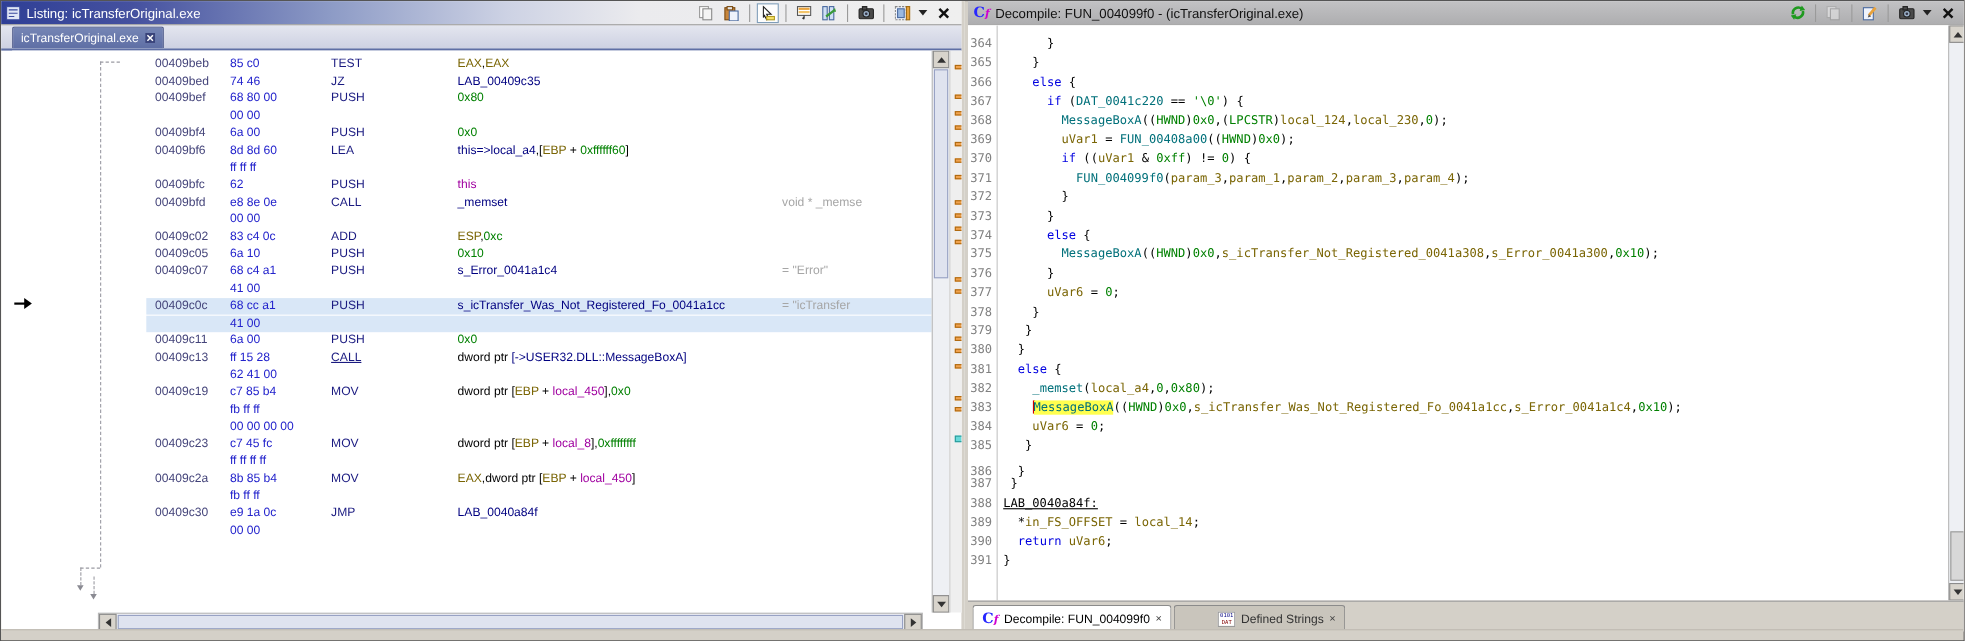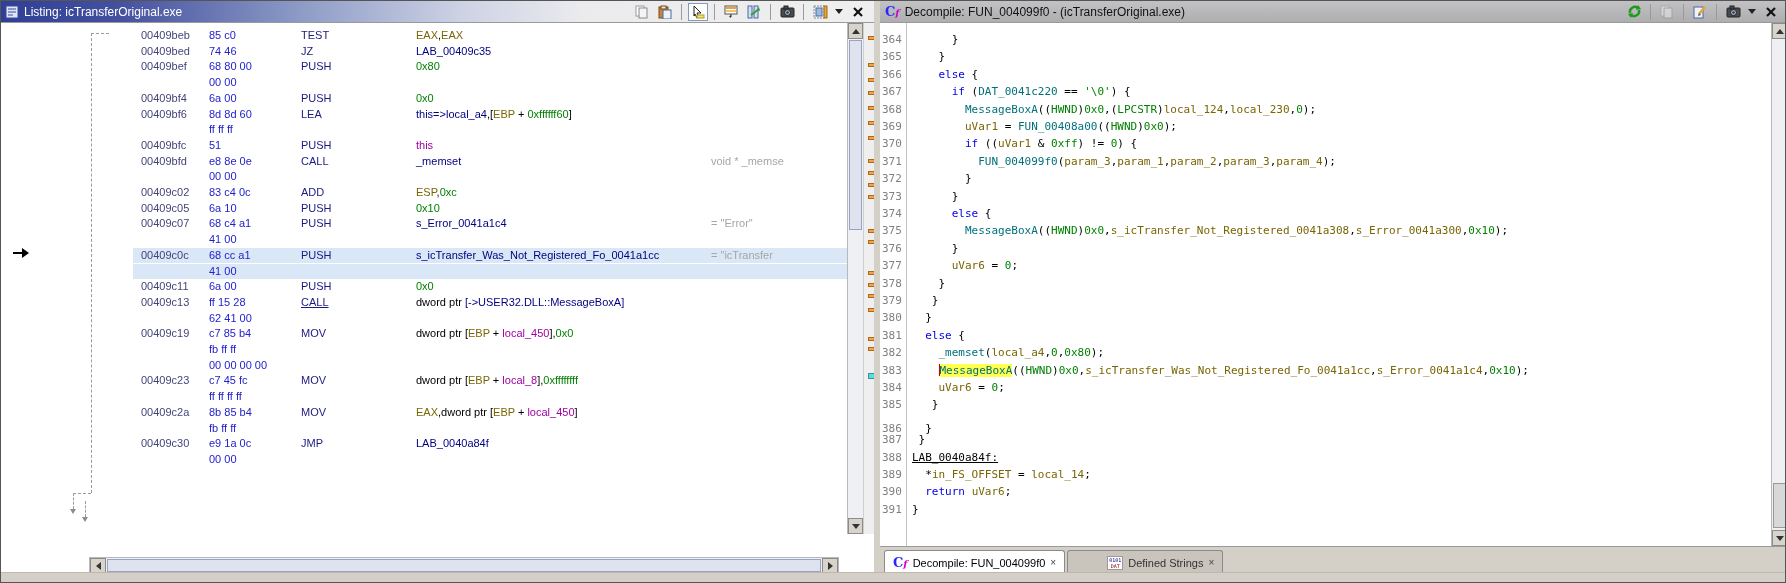--- a/index.html
+++ b/index.html
@@ -171,20 +171,30 @@
         <div class="dd-arrow"></div>
         <div class="tbtn">
           <svg class="ic" width="12" height="12" viewBox="0 0 12 12">
               <line class="xglyph" x1="2" y1="2" x2="10" y2="10"></line>
               <line class="xglyph" x1="10" y1="2" x2="2" y2="10"></line>
             </svg>
         </div>
       </div>
     </div>
 
+    <div id="tabbar">
+      <div class="ltab">
+        <span>icTransferOriginal.exe</span>
+        <svg class="ic" width="9" height="9" viewBox="0 0 9 9">
+            <rect x="0" y="0" width="9" height="9" fill="#39437a"></rect>
+            <line x1="2" y1="2" x2="7" y2="7" stroke="#fff" stroke-width="1.4"></line>
+            <line x1="7" y1="2" x2="2" y2="7" stroke="#fff" stroke-width="1.4"></line>
+          </svg>
+      </div>
+    </div>
 
     <div id="listing-body">
 
       <div class="flow-v" style="left:80px;top:10px;height:460px;"></div>
       <div class="flow-h" style="left:80px;top:10px;width:18px;"></div>
       <div class="flow-h" style="left:62px;top:470px;width:18px;"></div>
       <div class="flow-v" style="left:62px;top:470px;height:16px;"></div>
       <div class="flow-arr" style="left:58.5px;top:486px;"></div>
       <div class="flow-v" style="left:74px;top:478px;height:16px;"></div>
       <div class="flow-arr" style="left:70.5px;top:494px;"></div>
@@ -193,21 +203,21 @@
           <div class="head"></div>
       </div>
       <div id="lst-lines">
           <div class="lst-line" style="top: 5px;"><span class="c-addr" style="left: 130px;">00409beb</span><span class="c-bytes" style="left: 198px;">85 c0</span><span class="c-mnem" style="left: 290px;">TEST</span><span class="c-op" style="left: 405px;"><span class="tk-reg" style="position: static;">EAX</span><span class="tk-blk" style="position: static;">,</span><span class="tk-reg" style="position: static;">EAX</span></span></div>
           <div class="lst-line" style="top: 20.7px;"><span class="c-addr" style="left: 130px;">00409bed</span><span class="c-bytes" style="left: 198px;">74 46</span><span class="c-mnem" style="left: 290px;">JZ</span><span class="c-op" style="left: 405px;"><span class="tk-sym" style="position: static;">LAB_00409c35</span></span></div>
           <div class="lst-line" style="top: 36.4px;"><span class="c-addr" style="left: 130px;">00409bef</span><span class="c-bytes" style="left: 198px;">68 80 00</span><span class="c-mnem" style="left: 290px;">PUSH</span><span class="c-op" style="left: 405px;"><span class="tk-const" style="position: static;">0x80</span></span></div>
           <div class="lst-line" style="top: 52.1px;"><span class="c-bytes" style="left: 198px;">00 00</span></div>
           <div class="lst-line" style="top: 67.8px;"><span class="c-addr" style="left: 130px;">00409bf4</span><span class="c-bytes" style="left: 198px;">6a 00</span><span class="c-mnem" style="left: 290px;">PUSH</span><span class="c-op" style="left: 405px;"><span class="tk-const" style="position: static;">0x0</span></span></div>
           <div class="lst-line" style="top: 83.5px;"><span class="c-addr" style="left: 130px;">00409bf6</span><span class="c-bytes" style="left: 198px;">8d 8d 60</span><span class="c-mnem" style="left: 290px;">LEA</span><span class="c-op" style="left: 405px;"><span class="tk-sym" style="position: static;">this=&gt;local_a4</span><span class="tk-blk" style="position: static;">,[</span><span class="tk-reg" style="position: static;">EBP</span><span class="tk-blk" style="position: static;"> + </span><span class="tk-const" style="position: static;">0xffffff60</span><span class="tk-blk" style="position: static;">]</span></span></div>
           <div class="lst-line" style="top: 99.2px;"><span class="c-bytes" style="left: 198px;">ff ff ff</span></div>
-          <div class="lst-line" style="top: 114.9px;"><span class="c-addr" style="left: 130px;">00409bfc</span><span class="c-bytes" style="left: 198px;">51</span><span class="c-mnem" style="left: 290px;">PUSH</span><span class="c-op" style="left: 405px;"><span class="tk-var" style="position: static;">this</span></span></div>
+          <div class="lst-line" style="top: 114.9px;"><span class="c-addr" style="left: 130px;">00409bfc</span><span class="c-bytes" style="left: 198px;">62</span><span class="c-mnem" style="left: 290px;">PUSH</span><span class="c-op" style="left: 405px;"><span class="tk-var" style="position: static;">this</span></span></div>
           <div class="lst-line" style="top: 130.6px;"><span class="c-addr" style="left: 130px;">00409bfd</span><span class="c-bytes" style="left: 198px;">e8 8e 0e</span><span class="c-mnem" style="left: 290px;">CALL</span><span class="c-op" style="left: 405px;"><span class="tk-sym" style="position: static;">_memset</span></span><span class="c-com" style="left: 700px;">void * _memse</span></div>
           <div class="lst-line" style="top: 146.3px;"><span class="c-bytes" style="left: 198px;">00 00</span></div>
           <div class="lst-line" style="top: 162px;"><span class="c-addr" style="left: 130px;">00409c02</span><span class="c-bytes" style="left: 198px;">83 c4 0c</span><span class="c-mnem" style="left: 290px;">ADD</span><span class="c-op" style="left: 405px;"><span class="tk-reg" style="position: static;">ESP</span><span class="tk-blk" style="position: static;">,</span><span class="tk-const" style="position: static;">0xc</span></span></div>
           <div class="lst-line" style="top: 177.7px;"><span class="c-addr" style="left: 130px;">00409c05</span><span class="c-bytes" style="left: 198px;">6a 10</span><span class="c-mnem" style="left: 290px;">PUSH</span><span class="c-op" style="left: 405px;"><span class="tk-const" style="position: static;">0x10</span></span></div>
           <div class="lst-line" style="top: 193.4px;"><span class="c-addr" style="left: 130px;">00409c07</span><span class="c-bytes" style="left: 198px;">68 c4 a1</span><span class="c-mnem" style="left: 290px;">PUSH</span><span class="c-op" style="left: 405px;"><span class="tk-sym" style="position: static;">s_Error_0041a1c4</span></span><span class="c-com" style="left: 700px;">= "Error"</span></div>
           <div class="lst-line" style="top: 209.1px;"><span class="c-bytes" style="left: 198px;">41 00</span></div>
           <div class="lst-line hl" style="top: 224.8px;"><span class="c-addr" style="left: 130px;">00409c0c</span><span class="c-bytes" style="left: 198px;">68 cc a1</span><span class="c-mnem" style="left: 290px;">PUSH</span><span class="c-op" style="left: 405px;"><span class="tk-sym" style="position: static;">s_icTransfer_Was_Not_Registered_Fo_0041a1cc</span></span><span class="c-com" style="left: 700px;">= "icTransfer</span></div>
           <div class="lst-line hl" style="top: 240.5px;"><span class="c-bytes" style="left: 198px;">41 00</span></div>
           <div class="lst-line" style="top: 256.2px;"><span class="c-addr" style="left: 130px;">00409c11</span><span class="c-bytes" style="left: 198px;">6a 00</span><span class="c-mnem" style="left: 290px;">PUSH</span><span class="c-op" style="left: 405px;"><span class="tk-const" style="position: static;">0x0</span></span></div>
           <div class="lst-line" style="top: 271.9px;"><span class="c-addr" style="left: 130px;">00409c13</span><span class="c-bytes" style="left: 198px;">ff 15 28</span><span class="c-mnem u" style="left: 290px;">CALL</span><span class="c-op" style="left: 405px;"><span class="tk-blk" style="position: static;">dword ptr </span><span class="tk-sym" style="position: static;">[-&gt;USER32.DLL::MessageBoxA]</span></span></div>

